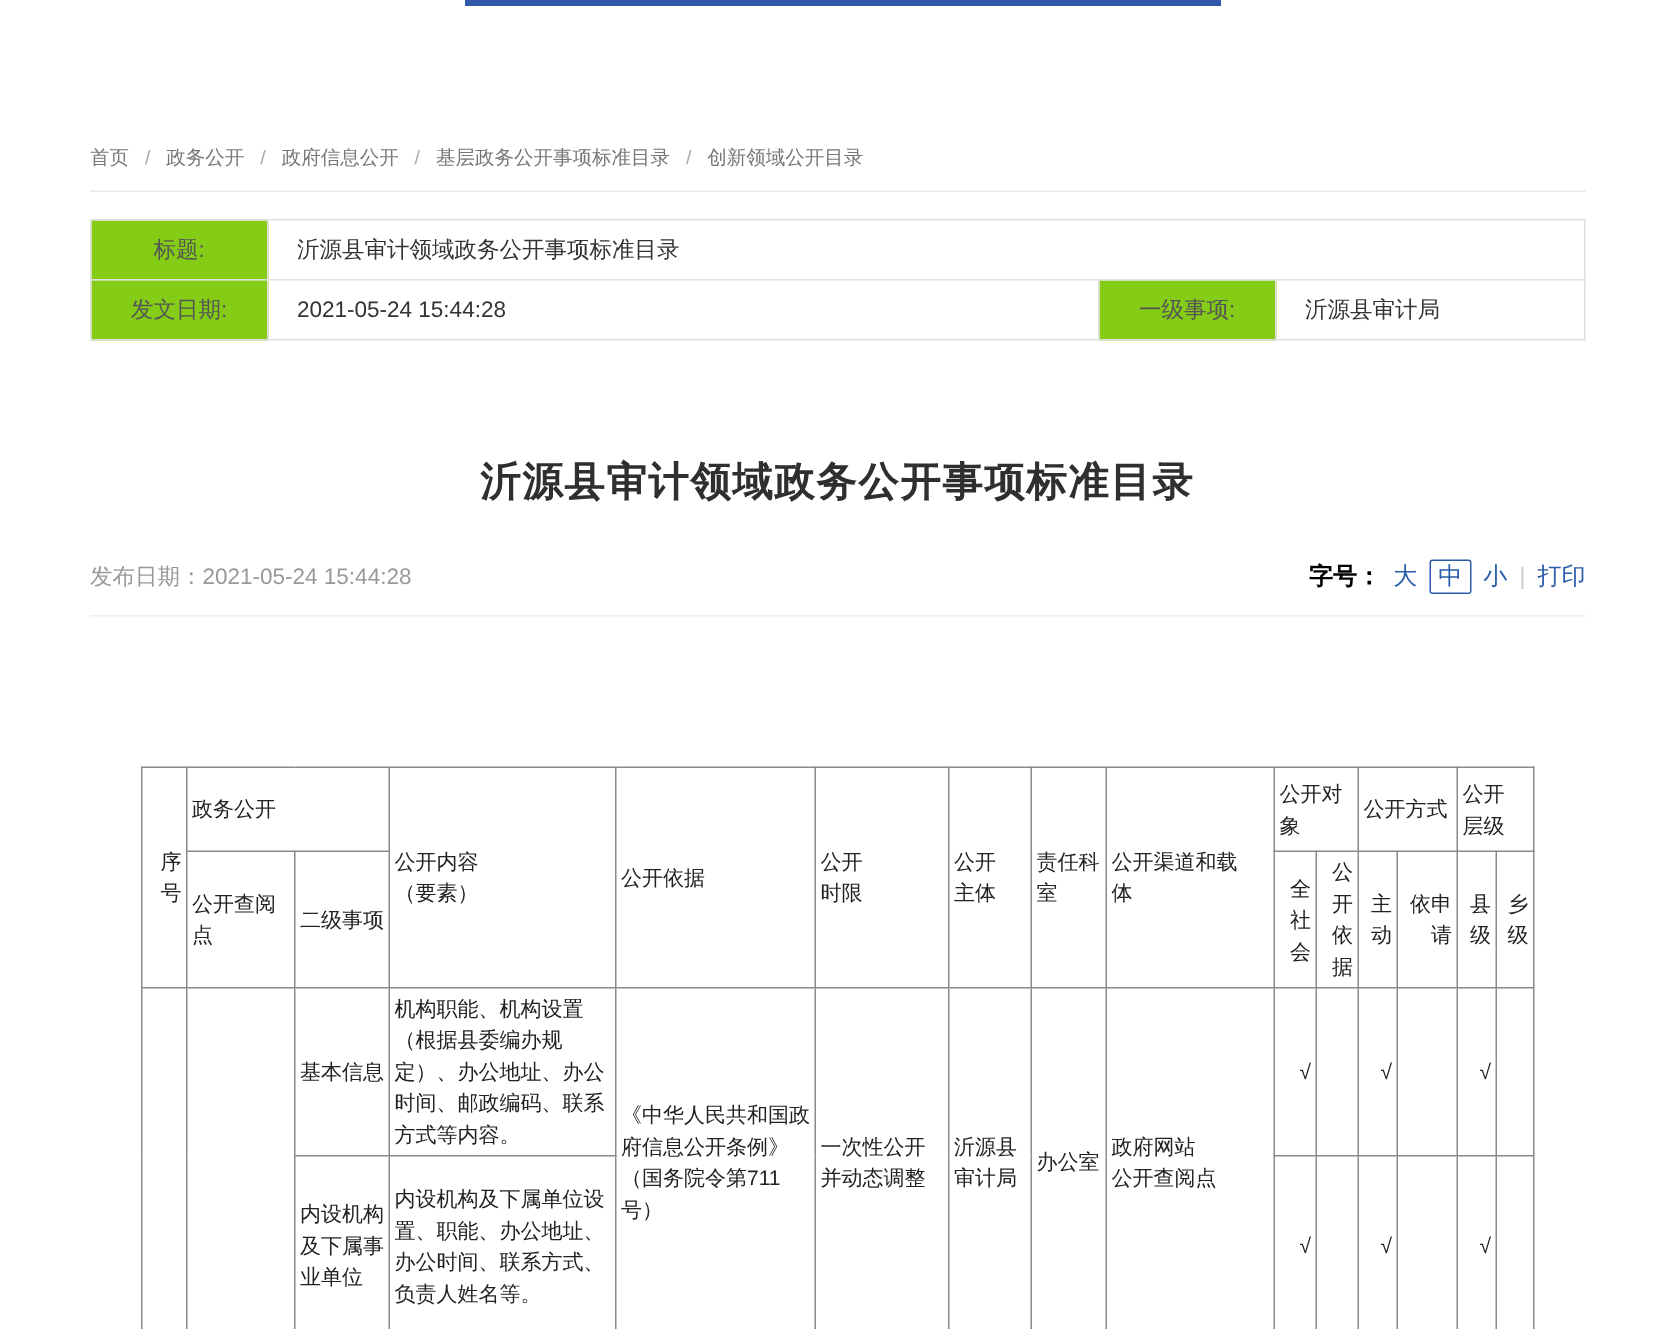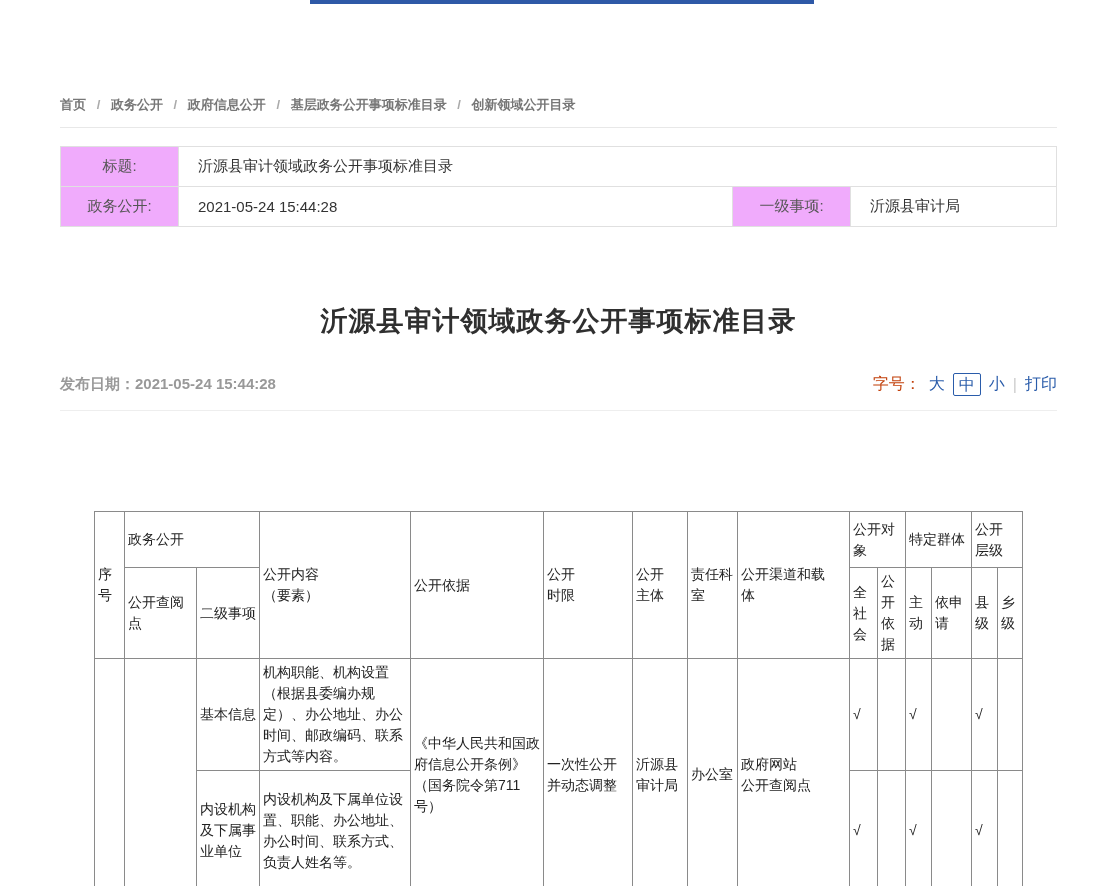--- a/index.html
+++ b/index.html
@@ -13,67 +13,67 @@
   .topbar {
     position: absolute; top: 0; left: 310px; width: 504px; height: 4px;
     background: #2e59a7;
   }
   .container { padding: 0 52px 0 60px; }
 
   
   .breadcrumb {
     margin-top: 96px; padding-bottom: 13px;
     border-bottom: 1px solid #e8e8e8;
-    font-size: 13px; color: #888; font-weight: bold;
+    font-size: 13px; color: #888;
   }
   .breadcrumb .crumb { color: #777; cursor: pointer; }
   .breadcrumb .sep { color: #aaa; margin: 0 7px; }
 
   
   .meta-table {
     margin-top: 18px; width: 100%;
     border-collapse: collapse; font-size: 15px; color: #333;
   }
   .meta-table td { border: 1px solid #e0e0e0; height: 40px; padding: 0 10px; }
   .meta-table td.lbl {
-    background: #f0abfc; color: #555; text-align: center; padding: 0 6px;
+    background: #84cc16; color: #555; text-align: center; padding: 0 6px;
   }
   .meta-table td.val { padding-left: 19px; text-align: left; }
 
   
   .article-title {
     margin-top: 76px; text-align: center;
     font-size: 27px; font-weight: bold; color: #2f2f2f;
     letter-spacing: 1px;
   }
   .pubrow {
     margin-top: 34px; display: flex; justify-content: space-between; align-items: center;
     font-size: 15px; color: #999;
     padding-bottom: 14px; border-bottom: 1px solid #eeeeee;
   }
-  .pubrow .left { color: #999; font-weight: bold; }
+  .pubrow .left { color: #999; }
   .fontsize { display: flex; align-items: center; gap: 8px; color: #2a5caa; font-size: 16px; }
-  .fontsize .lbl { color: #c2410c; }
+  .fontsize .lbl { color: #000000; font-weight: bold; }
   .size-btn { cursor: pointer; color: #2a5caa; }
   .size-btn.active { border: 1px solid #2a5caa; padding: 0 5px; line-height: 21px; border-radius: 2px; }
   .fontsize .sep { color: #ccc; }
   .print-btn { cursor: pointer; color: #2a5caa; }
 
   
   .catalog {
     margin-top: 100px; margin-left: 34px;
     border-collapse: collapse; table-layout: fixed; width: 928px;
     font-size: 14px; line-height: 21px; color: #222;
   }
   .catalog th, .catalog td {
     border: 1px solid #8a8a8a;
     font-weight: normal; text-align: left; vertical-align: middle;
     padding: 3px; white-space: pre-line; word-break: break-all;
   }
-  .catalog .c { text-align: left; }
+  .catalog .c { text-align: right; }
   tr.hrA { height: 56px; }
   tr.hrB { height: 88px; }
   tr.r1 { height: 110px; }
   tr.r2 { height: 120px; }
 </style>
 </head>
 <body>
 
 <div class="topbar"></div>
 
@@ -97,21 +97,21 @@
         <col style="width:554px">
         <col style="width:118px">
         <col>
     </colgroup>
     <tbody>
         <tr>
       <td class="lbl">标题:</td>
       <td class="val" colspan="3">沂源县审计领域政务公开事项标准目录</td>
     </tr>
     <tr>
-      <td class="lbl">政务公开:</td>
+      <td class="lbl">发文日期:</td>
       <td class="val">2021-05-24 15:44:28</td>
       <td class="lbl">一级事项:</td>
       <td class="val">沂源县审计局</td>
     </tr>
   </tbody>
     </table>
 
   <div class="article-title">沂源县审计领域政务公开事项标准目录</div>
 
   <div class="pubrow">
@@ -156,21 +156,21 @@
         <th rowspan="2">公开
 时限</th>
         <th rowspan="2">公开
 主体</th>
         <th rowspan="2">责任科
 室</th>
         <th rowspan="2">公开渠道和载
 体</th>
         <th colspan="2">公开对
 象</th>
-        <th colspan="2">特定群体</th>
+        <th colspan="2">公开方式</th>
         <th colspan="2">公开
 层级</th>
       </tr>
       <tr class="hrB">
         <th>公开查阅点</th>
         <th>二级事项</th>
         <th class="c">全社会</th>
         <th class="c">公开依据</th>
         <th class="c">主动</th>
         <th class="c">依申请</th>

